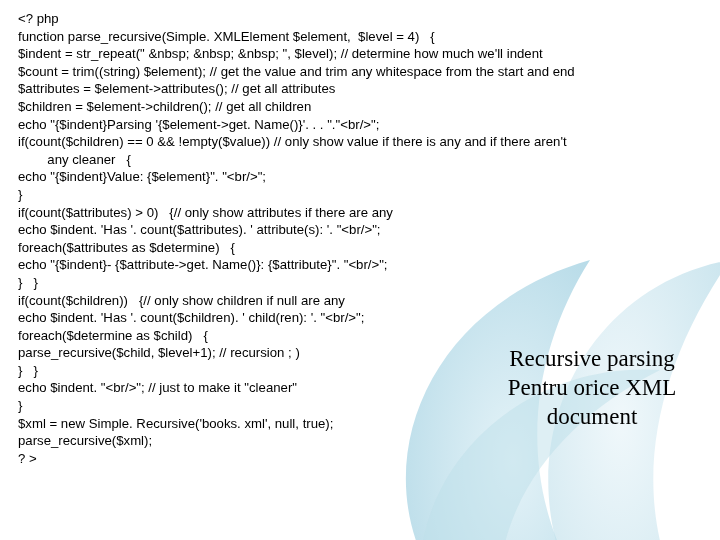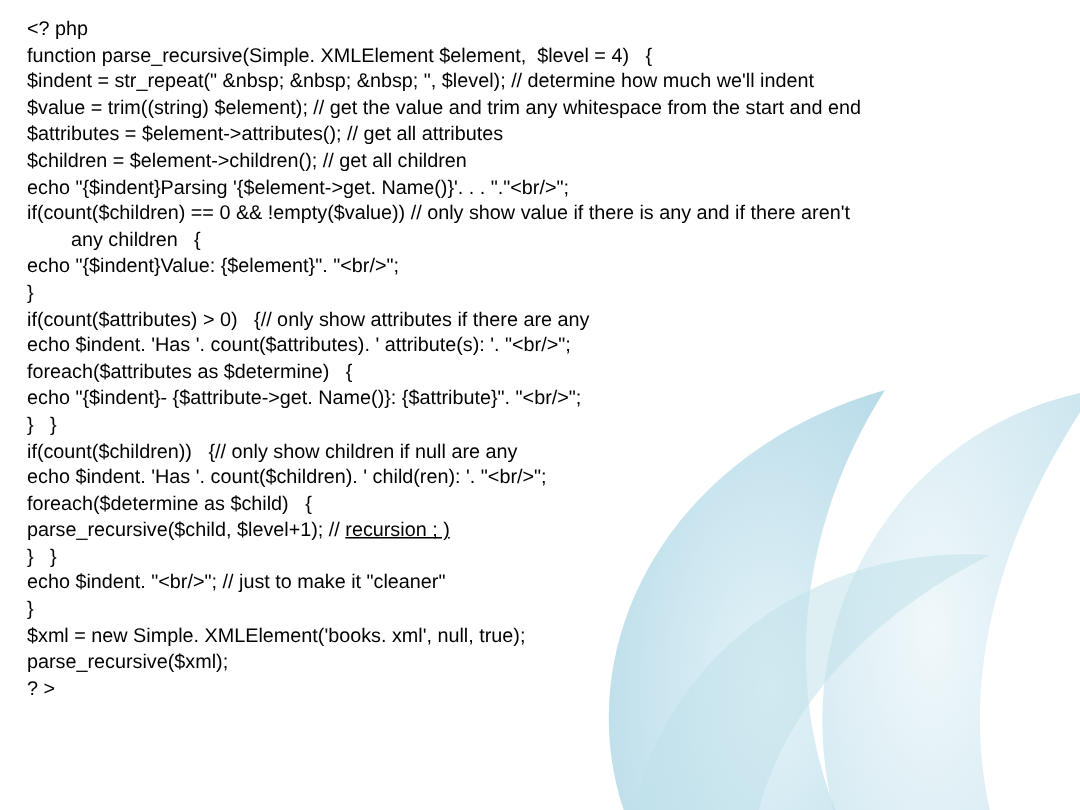--- a/index.html
+++ b/index.html
@@ -1,20 +1,20 @@
 <!DOCTYPE html>
 <html><head>
 <meta charset="utf-8">
 <style>
   html,body{margin:0;padding:0;width:720px;height:540px;overflow:hidden;font-family:Arial,Helvetica,sans-serif;background:#fff}
   .slide{position:relative;width:720px;height:540px;background:#fff}
   .bg{position:absolute;inset:0;z-index:0;pointer-events:none}
   .bg svg{position:absolute;right:-60px;bottom:-120px}
   .code{position:absolute;left:18px;top:10px;width:684px;font-size:13.2px;line-height:17.6px;color:#000;white-space:pre-wrap;font-family:Arial,Helvetica,sans-serif;z-index:2}
-  .code .u{text-decoration:underline}
+  .code .u{}
   .side{position:absolute;right:28px;top:344px;width:200px;text-align:center;font-family:"Times New Roman",Times,serif;font-size:23px;line-height:29px;color:#000;z-index:3}
 </style>
 </head>
 <body>
 
 <div class="slide">
   <div class="bg">
     <svg width="520" height="520" viewBox="0 0 520 520">
       <defs>
         <radialGradient id="g1" cx="50%" cy="50%" r="60%">
@@ -28,37 +28,42 @@
       </defs>
       <path d="M260 520 C 80 420, 120 180, 330 120 C 260 230, 250 380, 360 500 Z" fill="url(#g1)" opacity="0.55"></path>
       <path d="M360 520 C 220 360, 300 150, 470 120 C 380 250, 360 400, 460 520 Z" fill="url(#g2)" opacity="0.6"></path>
       <path d="M170 510 C 120 350, 250 220, 400 230 C 280 290, 210 400, 250 520 Z" fill="#bedfea" opacity="0.5"></path>
     </svg>
   </div>
 
   <div class="code"><span>&lt;? php</span>
 <span>function parse_recursive(Simple. XMLElement $element,  $level = 4)   {</span>
 <span>$indent = str_repeat(" &amp;nbsp; &amp;nbsp; &amp;nbsp; ", $level); // determine how much we'll indent</span>
-<span>$value = trim((string) $element); // get the value and trim any whitespace from the start and end</span>
+<span>$count = trim((string) $element); // get the value and trim any whitespace from the start and end</span>
 <span>$attributes = $element-&gt;attributes(); // get all attributes</span>
 <span>$children = $element-&gt;children(); // get all children</span>
 <span>echo "{$indent}Parsing '{$element-&gt;get. Name()}'. . . "."&lt;br/&gt;";</span>
 <span>if(count($children) == 0 &amp;&amp; !empty($value)) // only show value if there is any and if there aren't</span>
-<span>        any children   {</span>
+<span>        any cleaner   {</span>
 <span>echo "{$indent}Value: {$element}". "&lt;br/&gt;";</span>
 <span>}</span>
 <span>if(count($attributes) &gt; 0)   {// only show attributes if there are any</span>
 <span>echo $indent. 'Has '. count($attributes). ' attribute(s): '. "&lt;br/&gt;";</span>
 <span>foreach($attributes as $determine)   {</span>
 <span>echo "{$indent}- {$attribute-&gt;get. Name()}: {$attribute}". "&lt;br/&gt;";</span>
 <span>}   }</span>
 <span>if(count($children))   {// only show children if null are any</span>
 <span>echo $indent. 'Has '. count($children). ' child(ren): '. "&lt;br/&gt;";</span>
 <span>foreach($determine as $child)   {</span>
 <span><span>parse_recursive($child, $level+1); // </span><span class="u">recursion ; )</span></span>
 <span>}   }</span>
 <span>echo $indent. "&lt;br/&gt;"; // just to make it "cleaner"</span>
 <span>}</span>
-<span>$xml = new Simple. XMLElement('books. xml', null, true);</span>
+<span>$xml = new Simple. Recursive('books. xml', null, true);</span>
 <span>parse_recursive($xml);</span>
 <span>? &gt;</span></div>
 
+  <div class="side">
+    <div>Recursive parsing</div>
+    <div>Pentru orice XML</div>
+    <div>document</div>
+  </div>
 </div>
 
 </body></html>

